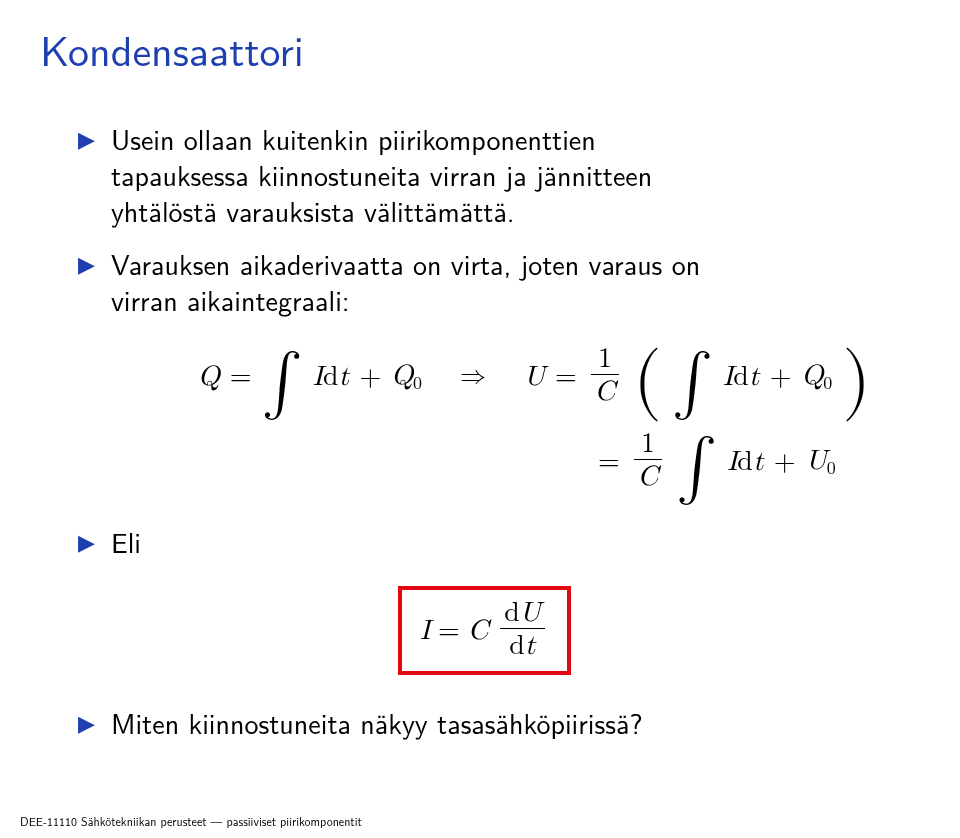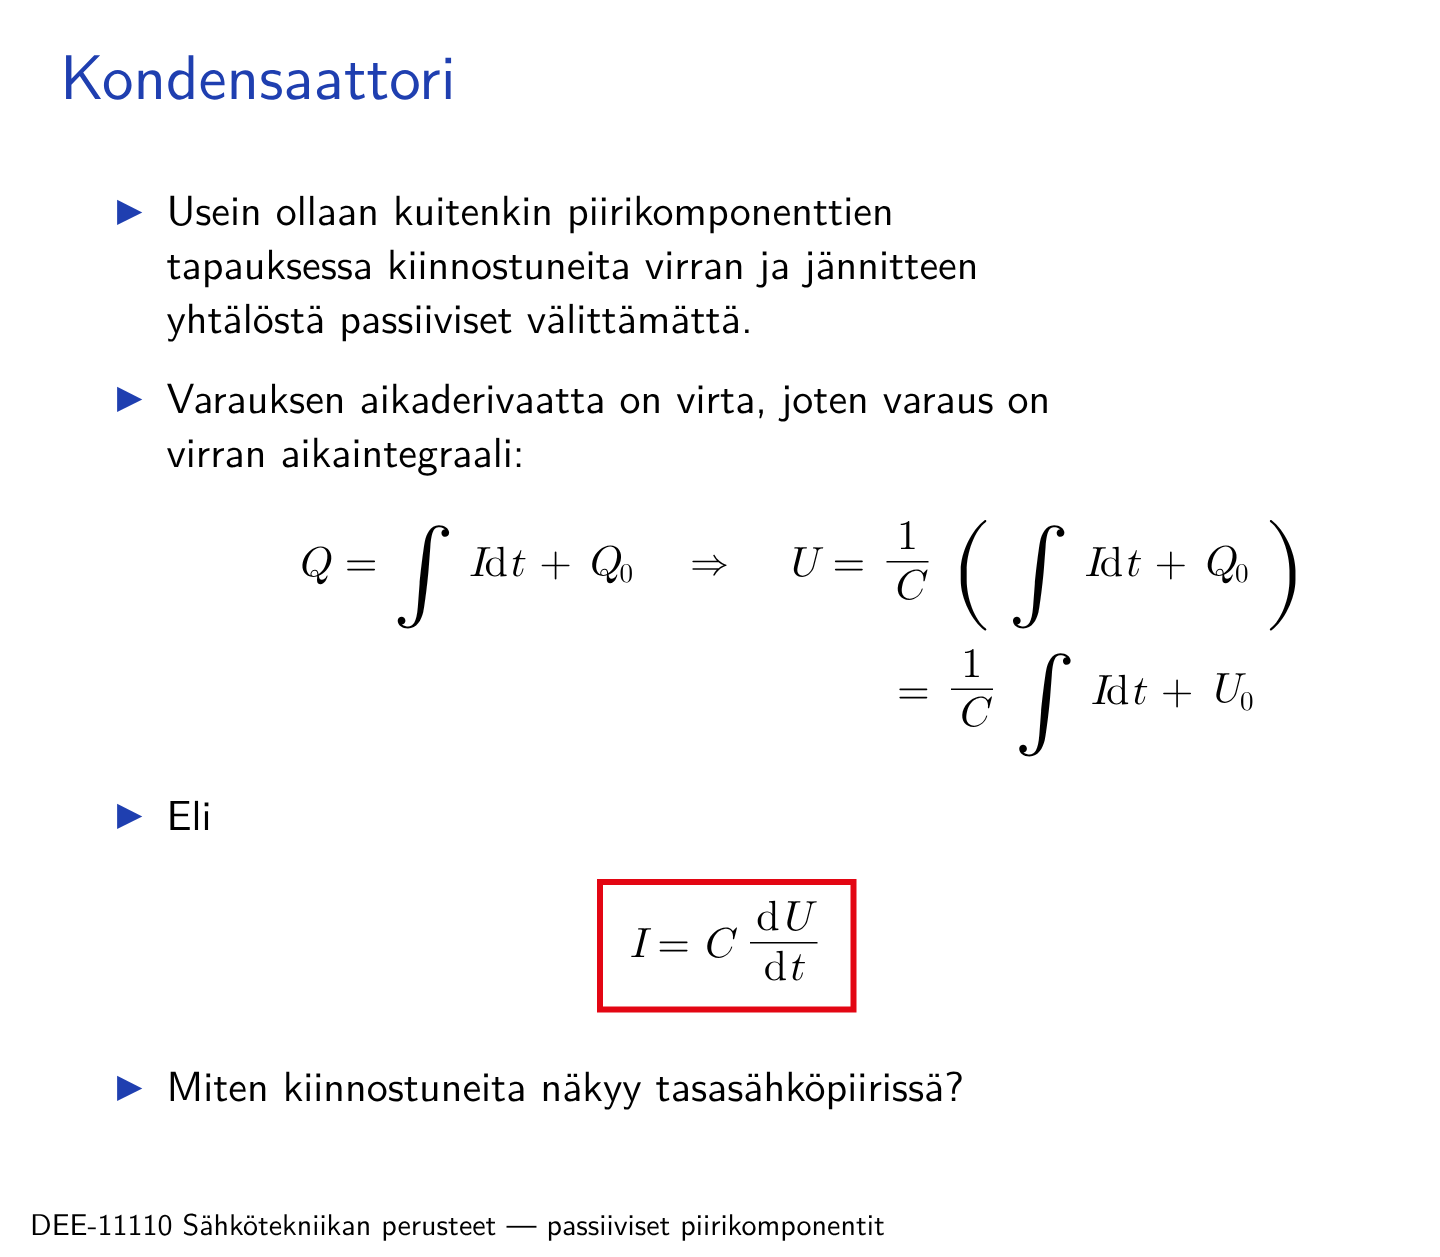--- a/index.html
+++ b/index.html
@@ -106,37 +106,37 @@
     display: inline-block;
     border: 4px solid #e30613;
     padding: 10px 18px;
     margin-left: 320px;
     margin-top: 8px;
   }
   .footer {
     position: absolute;
     left: 20px;
     bottom: 8px;
-    font-size: 20px;
+    font-size: 12px;
     color: #000;
   }
   .dU { font-style: normal; }
 </style>
 </head>
 <body>
 
 <div class="slide">
 
   <h1 class="title">Kondensaattori</h1>
 
   <div class="content">
 
     <div class="item">
       <span class="bullet">▶</span>
-      <div class="item-body">Usein ollaan kuitenkin piirikomponenttien tapauksessa kiinnostuneita virran ja jännitteen yhtälöstä passiiviset välittämättä.</div>
+      <div class="item-body">Usein ollaan kuitenkin piirikomponenttien tapauksessa kiinnostuneita virran ja jännitteen yhtälöstä varauksista välittämättä.</div>
     </div>
 
     <div class="item">
       <span class="bullet">▶</span>
       <div class="item-body">Varauksen aikaderivaatta on virta, joten varaus on virran aikaintegraali:</div>
     </div>
 
     <div class="mathblock">
       <div class="row1">
         <span>Q</span>

